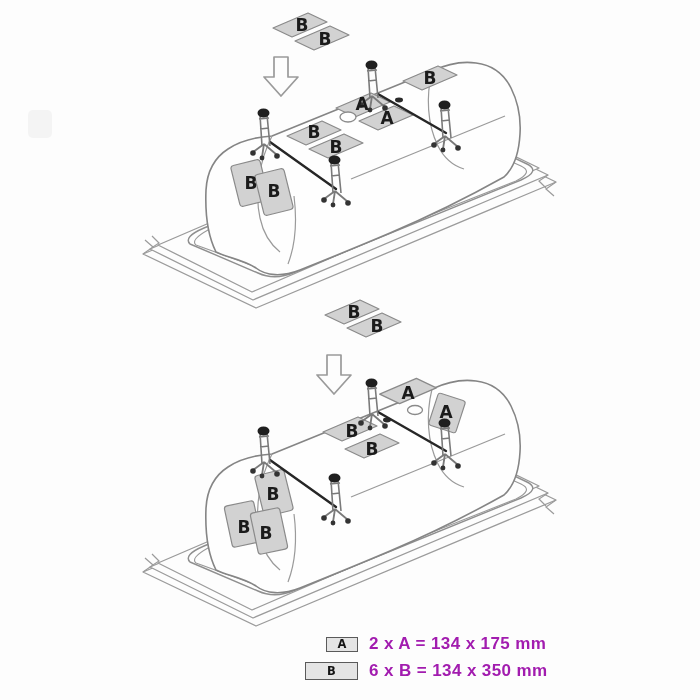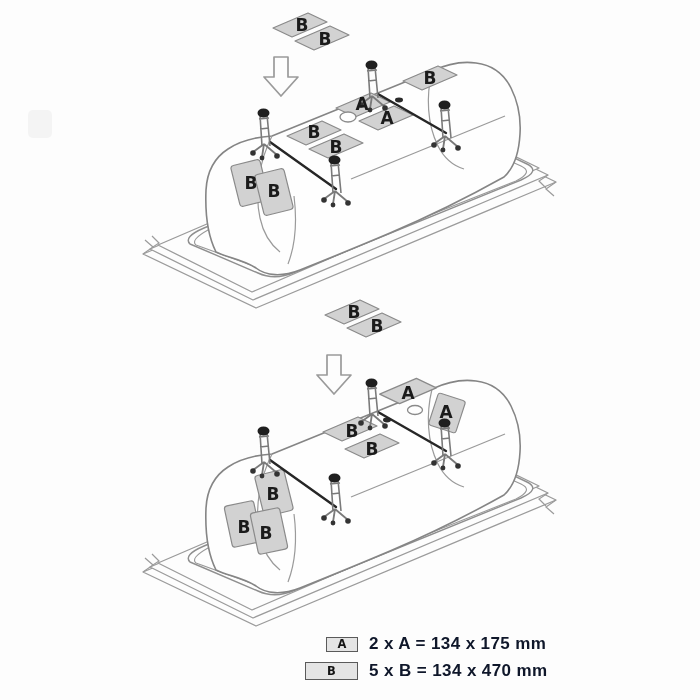--- a/index.html
+++ b/index.html
@@ -19,21 +19,21 @@
   .padletter{font:bold 17px "DejaVu Sans",sans-serif;fill:#1b1b1b;text-anchor:middle;}
   .legend{position:absolute;left:0;top:0;width:700px;height:700px;pointer-events:none;}
   .legend-row{position:absolute;left:300px;display:flex;align-items:center;}
   .chip-slot{width:58px;display:flex;justify-content:flex-end;}
   .chip{box-sizing:border-box;background:#e4e4e4;border:1.6px solid #5a5a5a;
         color:#141414;font:bold 11.5px "DejaVu Sans",sans-serif;
         display:flex;align-items:center;justify-content:center;}
   .chip.a{width:32px;height:15px;}
   .chip.b{width:53px;height:18px;}
   .legend-text{margin-left:11px;font:bold 17px "Liberation Sans",sans-serif;
-               color:#0f172a;letter-spacing:.4px;white-space:pre;}
+               color:#a21caf;letter-spacing:.4px;white-space:pre;}
 </style>
 </head>
 <body>
 
 <div id="stage">
 
 <svg width="700" height="700" viewBox="0 0 700 700">
 
   <defs>
 
@@ -151,17 +151,17 @@
   <div class="legend-row" style="top:634px">
     <span class="chip-slot">
       <span class="chip a">A</span>
     </span>
     <span class="legend-text">2 x A = 134 x 175 mm</span>
   </div>
   <div class="legend-row" style="top:661px">
     <span class="chip-slot">
       <span class="chip b">B</span>
     </span>
-    <span class="legend-text">5 x B = 134 x 470 mm</span>
+    <span class="legend-text">6 x B = 134 x 350 mm</span>
   </div>
 </div>
 
 </div>
 
 </body></html>

